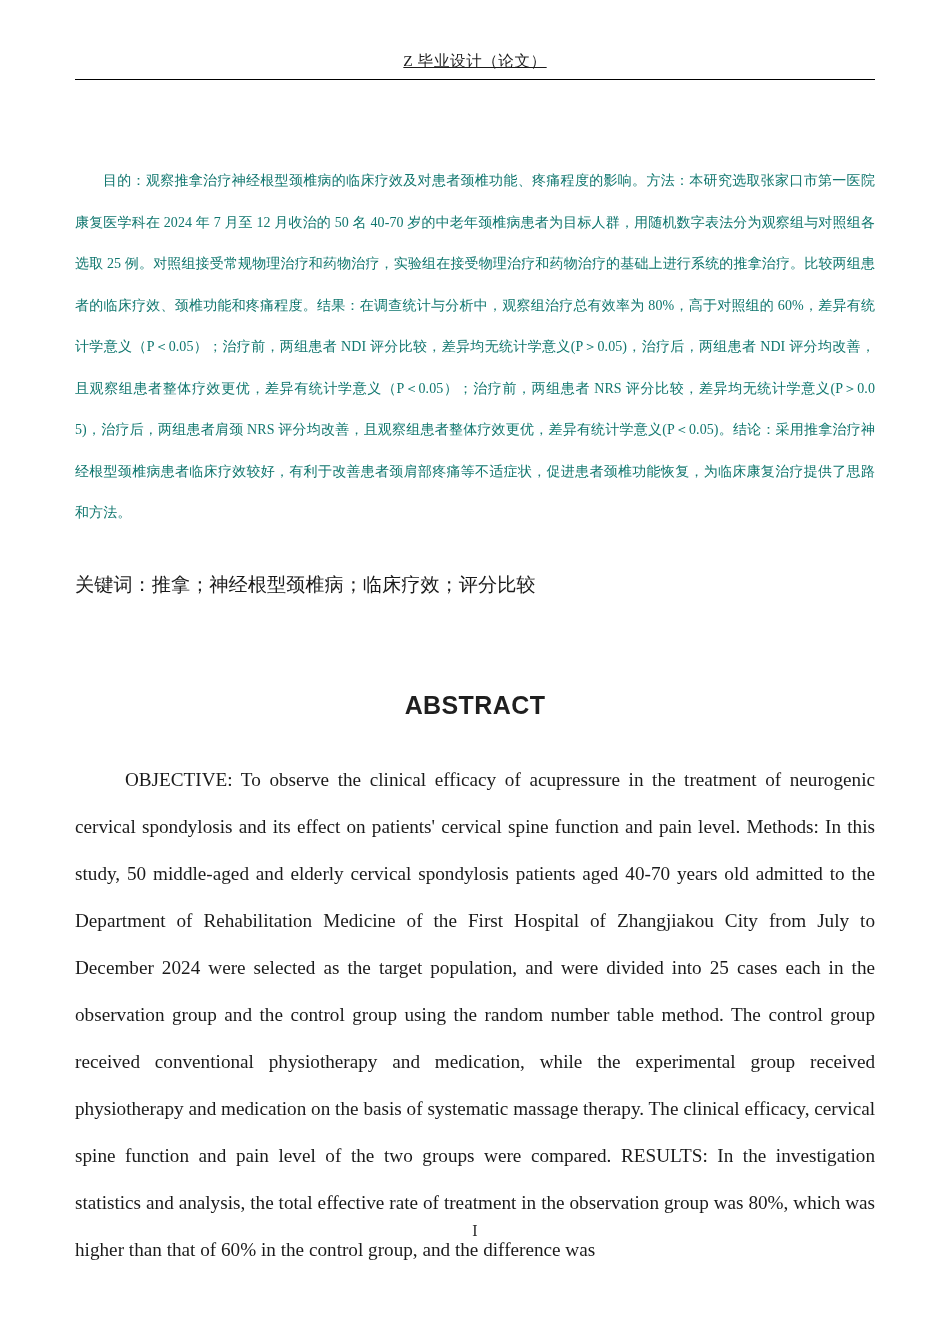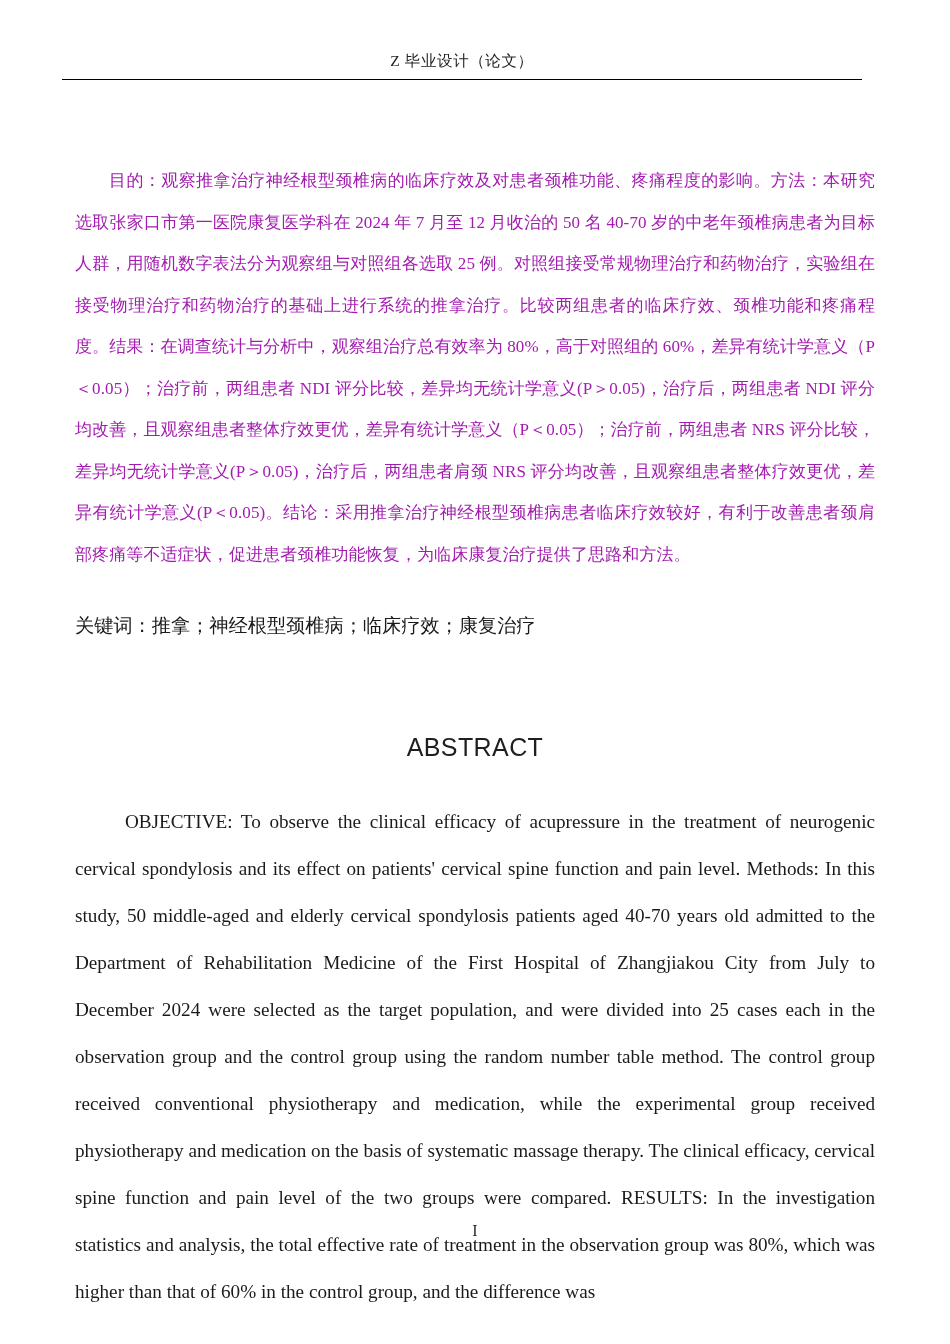--- a/index.html
+++ b/index.html
@@ -20,23 +20,24 @@
     position: absolute;
     inset: 0;
     width: 950px;
     height: 1344px;
     overflow: hidden;
   }
 
   
   .header-block {
     position: absolute;
-    left: 62px;
+    left: 75px;
     top: 52px;
     width: 800px;
+    text-decoration: underline;
   }
   .header-title {
     text-align: center;
     font-family: "Liberation Serif", "DejaVu Serif", serif;
     font-size: 15.5px;
     letter-spacing: 0.6px;
     color: #1f1f1f;
     line-height: 1.2;
     white-space: nowrap;
   }
@@ -62,47 +63,47 @@
     font-size: 23px;
     font-weight: 700;
     color: #1f1f1f;
     margin: 52px 0 0 0;
     letter-spacing: 1px;
     font-family: "Liberation Sans", "DejaVu Sans", sans-serif;
   }
 
   .cn-body {
     margin: 40px 0 0 0;
-    font-size: 17px;
+    font-size: 14px;
     line-height: 41.5px;
     text-align: justify;
     text-justify: inter-ideograph;
     text-indent: 2em;
-    color: #a21caf;
+    color: #0f766e;
     font-family: "Liberation Serif", "DejaVu Serif", serif;
     word-break: break-all;
     letter-spacing: 0.1px;
   }
 
   .cn-keywords {
     margin: 30px 0 0 0;
     font-size: 19.2px;
     line-height: 41.5px;
     color: #1a1a1a;
     font-family: "Liberation Serif", "DejaVu Serif", serif;
   }
   .cn-keywords .kw-label {
     font-weight: 400;
   }
 
   
   .en-heading {
     text-align: center;
     font-size: 25px;
-    font-weight: 400;
+    font-weight: 700;
     color: #1f1f1f;
     margin: 86px 0 0 0;
     letter-spacing: 0.4px;
     font-family: "Liberation Sans", "DejaVu Sans", sans-serif;
   }
 
   .en-body {
     margin: 36px 0 0 0;
     font-size: 19.2px;
     line-height: 47px;
@@ -137,21 +138,21 @@
     <div class="header-title">Z 毕业设计（论文）</div>
     <hr class="header-rule">
   </div>
 
   <div class="content">
 
 
     <p class="cn-body">目的：观察推拿治疗神经根型颈椎病的临床疗效及对患者颈椎功能、疼痛程度的影响。方法：本研究选取张家口市第一医院康复医学科在 2024 年 7 月至 12 月收治的 50 名 40-70 岁的中老年颈椎病患者为目标人群，用随机数字表法分为观察组与对照组各选取 25 例。对照组接受常规物理治疗和药物治疗，实验组在接受物理治疗和药物治疗的基础上进行系统的推拿治疗。比较两组患者的临床疗效、颈椎功能和疼痛程度。结果：在调查统计与分析中，观察组治疗总有效率为 80%，高于对照组的 60%，差异有统计学意义（P＜0.05）；治疗前，两组患者 NDI 评分比较，差异均无统计学意义(P＞0.05)，治疗后，两组患者 NDI 评分均改善，且观察组患者整体疗效更优，差异有统计学意义（P＜0.05）；治疗前，两组患者 NRS 评分比较，差异均无统计学意义(P＞0.05)，治疗后，两组患者肩颈 NRS 评分均改善，且观察组患者整体疗效更优，差异有统计学意义(P＜0.05)。结论：采用推拿治疗神经根型颈椎病患者临床疗效较好，有利于改善患者颈肩部疼痛等不适症状，促进患者颈椎功能恢复，为临床康复治疗提供了思路和方法。</p>
 
     <p class="cn-keywords">
-      <span class="kw-label">关键词：</span><span>推拿；神经根型颈椎病；临床疗效；康复治疗</span>
+      <span class="kw-label">关键词：</span><span>推拿；神经根型颈椎病；临床疗效；评分比较</span>
     </p>
 
     <h1 class="en-heading">ABSTRACT</h1>
 
     <p class="en-body">OBJECTIVE: To observe the clinical efficacy of acupressure in the treatment of neurogenic cervical spondylosis and its effect on patients' cervical spine function and pain level. Methods: In this study, 50 middle-aged and elderly cervical spondylosis patients aged 40-70 years old admitted to the Department of Rehabilitation Medicine of the First Hospital of Zhangjiakou City from July to December 2024 were selected as the target population, and were divided into 25 cases each in the observation group and the control group using the random number table method. The control group received conventional physiotherapy and medication, while the experimental group received physiotherapy and medication on the basis of systematic massage therapy. The clinical efficacy, cervical spine function and pain level of the two groups were compared. RESULTS: In the investigation statistics and analysis, the total effective rate of treatment in the observation group was 80%, which was higher than that of 60% in the control group, and the difference was</p>
 
   </div>
 
   <div class="footer">
     <span class="page-number">I</span>

